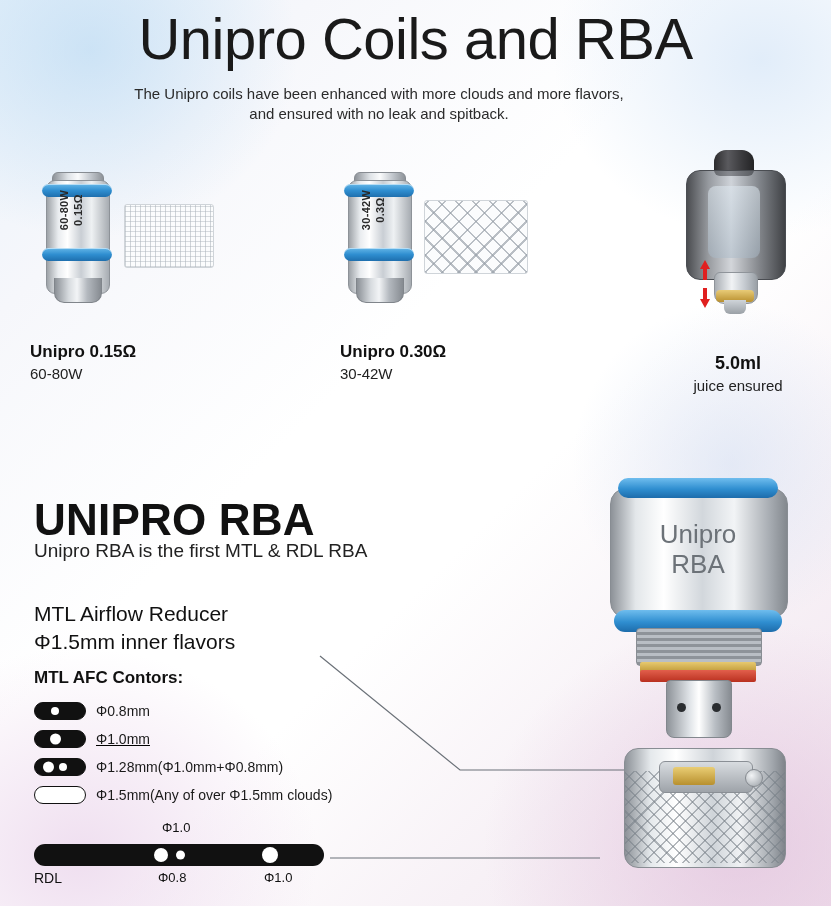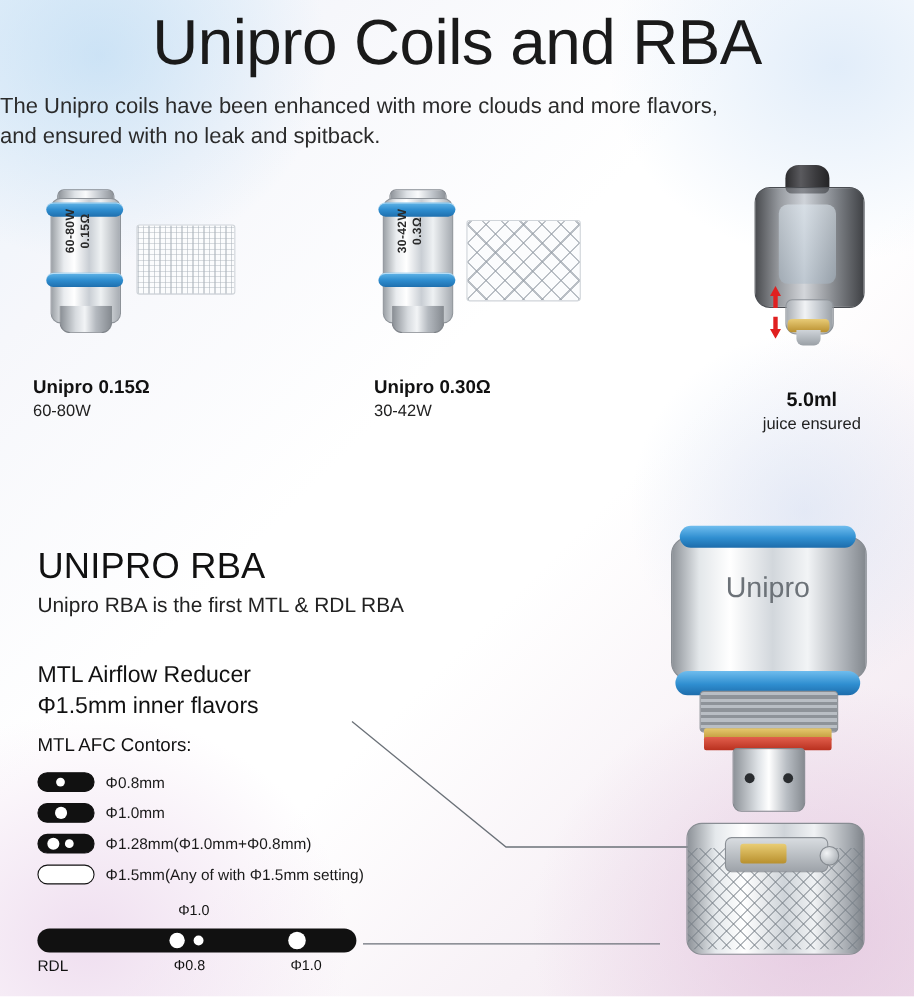--- a/index.html
+++ b/index.html
@@ -59,22 +59,22 @@
     font-weight: 400;
     letter-spacing: -0.5px;
     color: #1a1a1a;
     line-height: 1.2;
   }
   .subtitle {
     position: absolute;
     top: 84px;
     left: 0;
     width: 758px;
-    text-align: left;
-    font-size: 20px;
+    text-align: center;
+    font-size: 15px;
     color: #2b2b2b;
     line-height: 1.35;
   }
 
   
   .coil-caption {
     position: absolute;
     text-align: left;
   }
   .coil-caption .name {
@@ -208,43 +208,43 @@
   .pod .arrows {
     position: absolute; left: 38px; top: 110px; width: 14px; height: 48px;
     color: #e02020;
   }
   .pod .arrows svg { display: block; }
 
   
   .rba-title {
     position: absolute;
     left: 34px; top: 495px;
-    font-size: 33px;
-    font-weight: normal;
+    font-size: 44px;
+    font-weight: bold;
     color: #111;
     letter-spacing: 0.2px;
   }
   .rba-sub {
     position: absolute;
     left: 34px; top: 540px;
     font-size: 19px;
     color: #222;
   }
   .afc-head {
     position: absolute;
     left: 34px; top: 600px;
     font-size: 21px;
     color: #111;
     line-height: 1.35;
   }
   .contors-label {
     position: absolute;
     left: 34px; top: 668px;
     font-size: 17px;
-    font-weight: normal;
+    font-weight: bold;
     color: #111;
   }
   .contor-row {
     position: absolute;
     left: 34px;
     display: flex;
     align-items: center;
     gap: 10px;
   }
   .contor-row .txt {
@@ -470,38 +470,38 @@
 
   <div class="contors-label">MTL AFC Contors:</div>
 
   <div class="contor-row" style="top:702px;">
     <div class="slot dark">
       <div class="hole" style="left:16px; width:8px; height:8px;"></div>
     </div>
     <div class="txt">Φ0.8mm</div>
   </div>
 
-  <div class="contor-row" style="top:730px;">
+  <div class="contor-row" style="top:730px;text-decoration:underline;">
     <div class="slot dark">
       <div class="hole" style="left:15px; width:11px; height:11px;"></div>
     </div>
     <div class="txt">Φ1.0mm</div>
   </div>
 
   <div class="contor-row" style="top:758px;">
     <div class="slot dark">
       <div class="hole" style="left:8px; width:11px; height:11px;"></div>
       <div class="hole" style="left:24px; width:8px; height:8px;"></div>
     </div>
     <div class="txt">Φ1.28mm(Φ1.0mm+Φ0.8mm)</div>
   </div>
 
   <div class="contor-row" style="top:786px;">
     <div class="slot hollow"></div>
-    <div class="txt">Φ1.5mm(Any of with Φ1.5mm setting)</div>
+    <div class="txt">Φ1.5mm(Any of over Φ1.5mm clouds)</div>
   </div>
 
   <div class="rdl-wrap">
     <div class="rdl-tick" style="left:128px; top:-18px;">Φ1.0</div>
     <div class="rdl-bar">
       <div class="dot" style="left:120px; width:14px; height:14px;"></div>
       <div class="dot" style="left:142px; width:9px; height:9px;"></div>
       <div class="dot" style="left:228px; width:16px; height:16px;"></div>
     </div>
     <div class="rdl-label">RDL</div>
@@ -514,20 +514,21 @@
   </svg>
   <svg class="leader" style="left:330px; top:840px; width:280px; height:40px;" width="280" height="40">
     <line x1="0" y1="18" x2="270" y2="18" stroke="#6b7178" stroke-width="1.2"></line>
   </svg>
 
   <div class="rba-art">
     <div class="drum"></div>
     <div class="topring"></div>
     <div class="brand">
       <div>Unipro</div>
+      <div>RBA</div>
     </div>
     <div class="botring"></div>
     <div class="threads"></div>
     <div class="goldband"></div>
     <div class="redband"></div>
     <div class="stem">
       <div class="hole"></div>
       <div class="hole2"></div>
     </div>
     <div class="basecyl">

